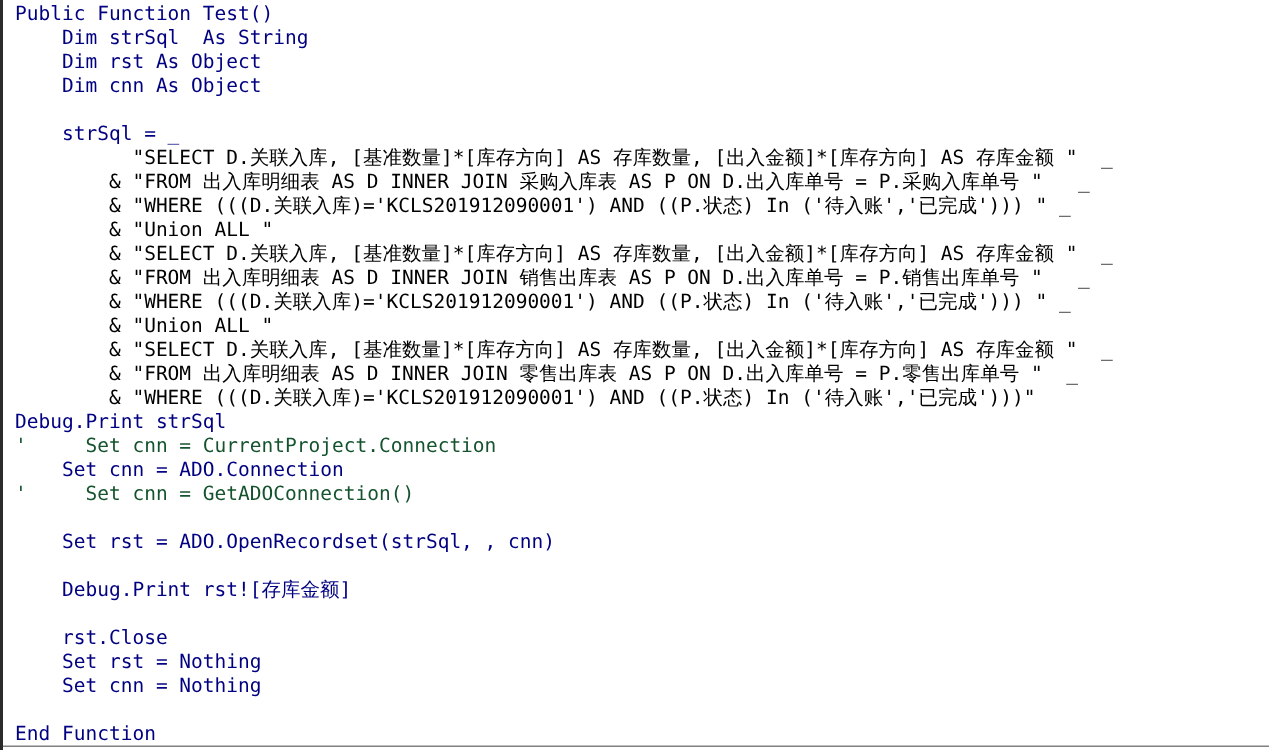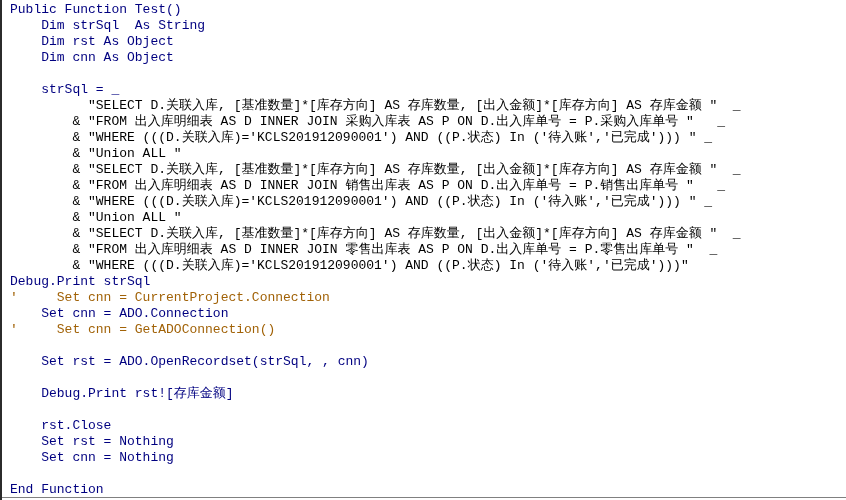--- a/index.html
+++ b/index.html
@@ -24,31 +24,30 @@
   }
   #code {
     position: absolute;
     left: 0;
     top: 0;
     padding: 2px 0 0 8px;
     font-size: 13px;
     line-height: 16px;
     white-space: pre;
     letter-spacing: 0px;
-    font-family: Liberation Mono, monospace;
   }
   .line {
     height: 16px;
     white-space: pre;
     font-size: 13px;
     line-height: 16px;
   }
   .code   { color: #000080; }
   .str    { color: #000000; }
-  .cmt    { color: #a16207; }
+  .cmt    { color: #14532d; }
   .blank  { color: transparent; }
   .bottom-rule {
     position: absolute;
     left: 0;
     right: 0;
     bottom: 2px;
     height: 1px;
     background: #808080;
   }
 </style>

